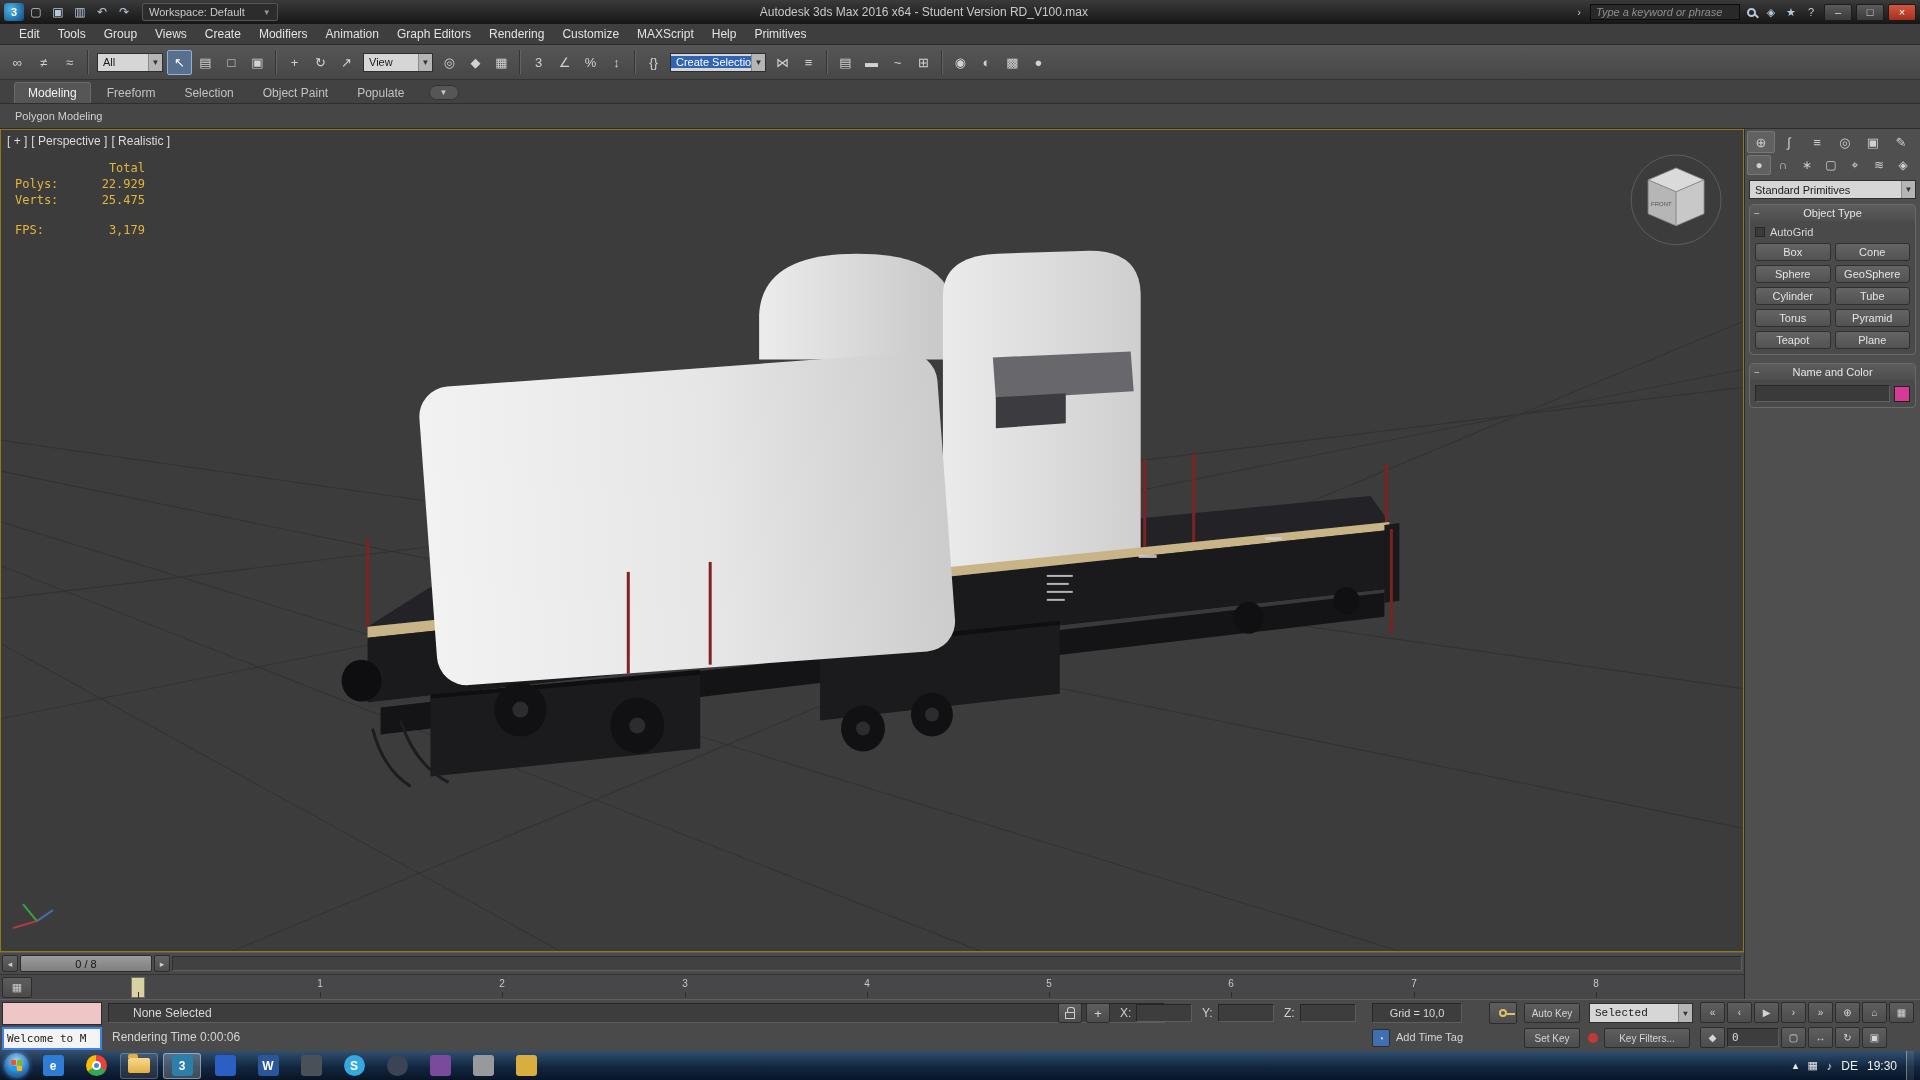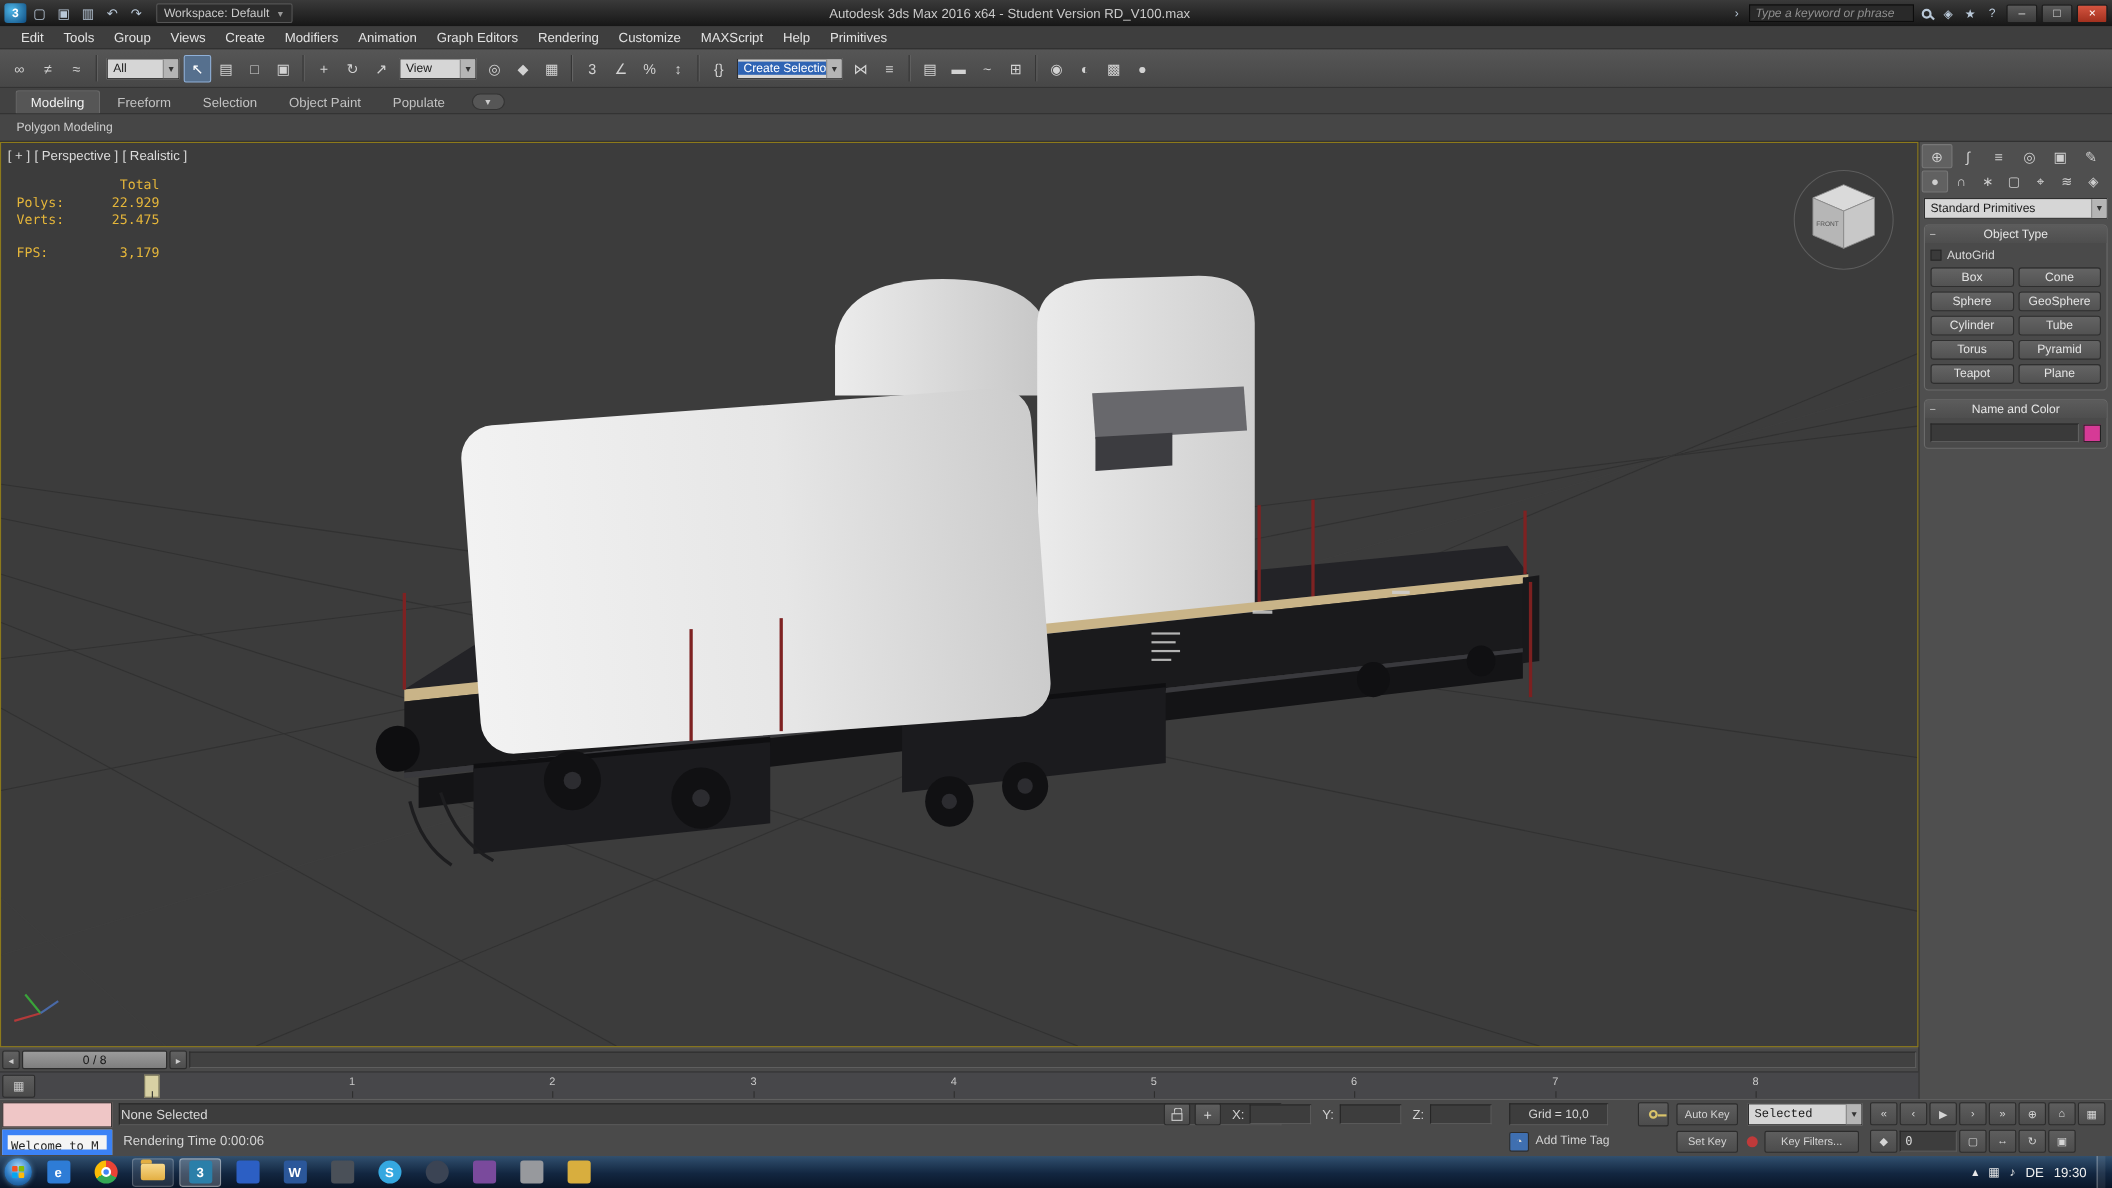--- a/index.html
+++ b/index.html
@@ -4,21 +4,21 @@
 <style>
 *{box-sizing:border-box;margin:0;padding:0;}
 html,body{width:1920px;height:1080px;overflow:hidden;}
 body{position:relative;font-family:"Liberation Sans",sans-serif;background:#4b4b4b;color:#ddd;font-size:12px;}
 .abs{position:absolute;}
 
 
 #titlebar{position:absolute;left:0;top:0;width:1920px;height:24px;background:linear-gradient(#3a3a3a,#161616);display:flex;align-items:center;padding:0 4px;gap:2px;}
 .applogo{width:20px;height:18px;border-radius:3px;background:radial-gradient(circle at 35% 35%,#4fb6e8,#0d4a7e);color:#fff;font-size:11px;display:flex;align-items:center;justify-content:center;font-weight:bold;}
 .qa-btn{width:20px;height:18px;display:flex;align-items:center;justify-content:center;color:#b9c8d8;font-size:12px;}
-.ws-combo{display:flex;align-items:center;height:18px;background:#2c2c2c;border:1px solid #555;border-radius:2px;color:#c9c9c9;font-size:11px;padding:0 6px;gap:6px;margin-left:6px;}
+.ws-combo{display:flex;align-items:center;height:18px;background:#2c2c2c;border:1px solid #555;border-radius:2px;color:#c9c9c9;font-size:11px;padding:0 6px;gap:18px;margin-left:6px;}
 .ws-combo .arr{font-size:8px;color:#999;}
 #title-text{flex:1;text-align:center;color:#c9c9c9;font-size:12px;white-space:nowrap;overflow:hidden;}
 .tb-ico{width:18px;height:16px;display:flex;align-items:center;justify-content:center;color:#b9c8d8;font-size:11px;}
 .loupe{width:9px;height:9px;border:2px solid #b9c8d8;border-radius:50%;position:relative;}
 .loupe:after{content:"";position:absolute;width:5px;height:2px;background:#b9c8d8;transform:rotate(45deg);right:-5px;bottom:-2px;}
 #search-box{width:150px;height:16px;background:#292929;border:1px solid #0c0c0c;color:#bbb;font-style:italic;font-size:11px;padding:0 5px;font-family:"Liberation Sans",sans-serif;}
 #search-box::placeholder{color:#8f8f8f;}
 .wb{width:28px;height:17px;display:flex;align-items:center;justify-content:center;background:linear-gradient(#5a5a5a,#3a3a3a);border:1px solid #1c1c1c;color:#ddd;font-size:11px;border-radius:2px;margin-left:2px;}
 .wb.close{background:linear-gradient(#d55540,#a2301e);color:#fff;}
 
@@ -450,23 +450,23 @@
           <div class="nc-swatch" style="background-color: rgb(214, 58, 150);"></div>
         </div>
       </div>
     </div>
   </div>
 </div>
 
 <div id="statusbar">
 
   <div class="abs" style="left:2px;top:2px;width:100px;height:23px;background:#efc6c6;border:1px solid #2a2a2a;"></div>
-  <div class="abs mono" style="left:2px;top:27px;width:100px;height:23px;background:#f4f4f4;border:5px solid #3b82f6;color:#222;font-size:11px;padding:3px 3px;white-space:nowrap;overflow:hidden;">Welcome to M</div>
-
-  <div class="abs inset" style="left:108px;top:3px;width:1057px;height:20px;padding:2px 1px;font-size:12px;">None Selected</div>
+  <div class="abs mono" style="left:2px;top:27px;width:100px;height:23px;background:#f4f4f4;border:2px solid #3b82f6;color:#222;font-size:11px;padding:3px 3px;white-space:nowrap;overflow:hidden;">Welcome to M</div>
+
+  <div class="abs inset" style="left:108px;top:3px;width:1057px;height:20px;padding:2px 24px;font-size:12px;">None Selected</div>
   <div class="abs" style="left:112px;top:30px;font-size:12px;color:#d4d4d4;">Rendering Time 0:00:06</div>
 
   <div class="abs sbtn" style="left:1058px;top:3px;width:24px;height:20px;">
       <span class="padlock"></span>
     </div>
   <div class="abs sbtn" style="left:1086px;top:3px;width:24px;height:20px;font-size:13px;">+</div>
 
   <div class="xyz-lbl" style="left:1120px;top:6px;">X:</div>
   <input class="xyz-field inset" style="left: 1136px; top: 4px;">
   <div class="xyz-lbl" style="left:1202px;top:6px;">Y:</div>

